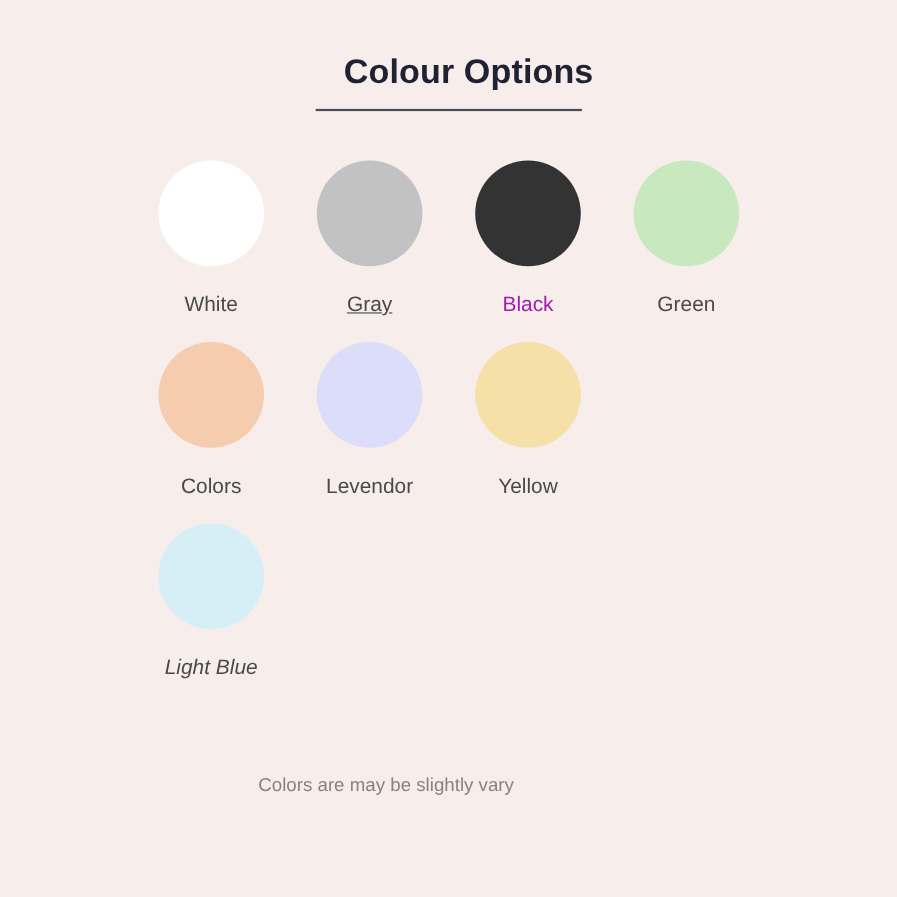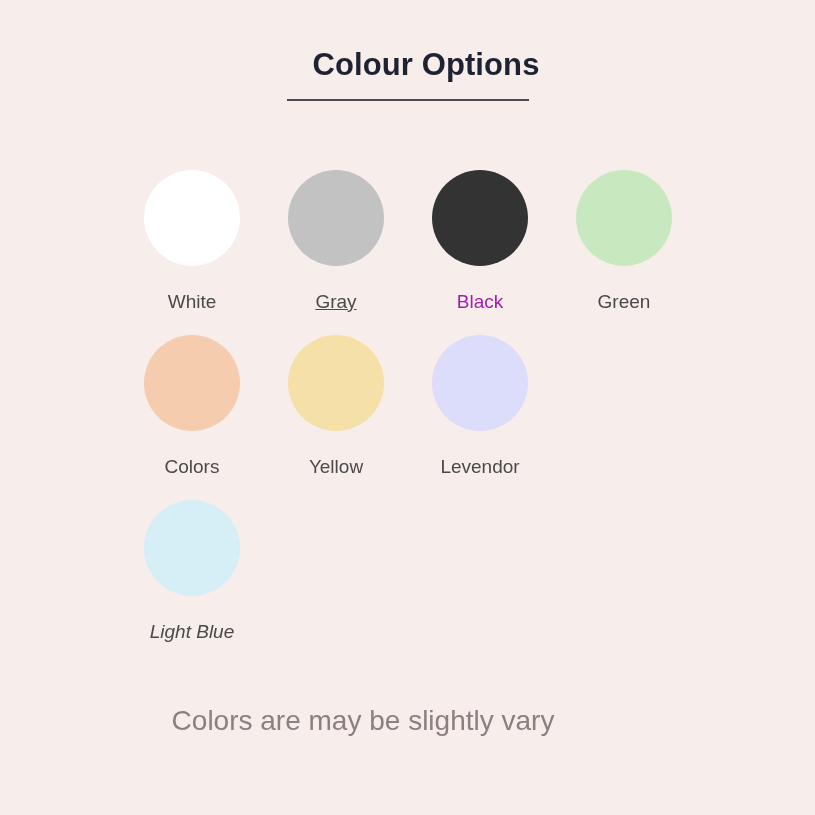--- a/index.html
+++ b/index.html
@@ -53,45 +53,44 @@
   .swatch-row {
     display: flex;
     flex-direction: row;
     height: 165px;
   }
   .swatch-cell {
     width: 144px;
     display: flex;
     flex-direction: column;
     align-items: center;
-    justify-content: flex-end;
   }
   .swatch-dot {
     width: 96px;
     height: 96px;
     border-radius: 50%;
     flex: none;
   }
   .swatch-label {
     margin-top: 26px;
     font-size: 19px;
     color: #4a4a4a;
     line-height: 1;
     white-space: nowrap;
     text-align: center;
   }
 
   
   .footer-note {
     position: absolute;
     top: 704px;
-    left: 12px;
+    left: 0;
     width: 702px;
     text-align: center;
-    font-size: 28px;
+    font-size: 17px;
     color: #8b8080;
     line-height: 1.2;
   }
 </style>
 </head>
 <body style="background: rgb(247, 237, 234);">
 
 <div class="page">
 
   <div class="title-block">
@@ -119,26 +118,26 @@
         <div class="swatch-label" style="color: rgb(74, 74, 74);">Green</div>
       </div>
     </div>
 
     <div class="swatch-row">
       <div class="swatch-cell">
         <div class="swatch-dot" style="background-color: rgb(245, 204, 174);"></div>
         <div class="swatch-label" style="color: rgb(74, 74, 74);">Colors</div>
       </div>
       <div class="swatch-cell">
+        <div class="swatch-dot" style="background-color: rgb(220, 220, 251);"></div>
+        <div class="swatch-label" style="color: rgb(74, 74, 74);">Levendor</div>
+      </div>
+      <div class="swatch-cell">
         <div class="swatch-dot" style="background-color: rgb(245, 224, 168);"></div>
         <div class="swatch-label" style="color: rgb(74, 74, 74);">Yellow</div>
-      </div>
-      <div class="swatch-cell">
-        <div class="swatch-dot" style="background-color: rgb(220, 220, 251);"></div>
-        <div class="swatch-label" style="color: rgb(74, 74, 74);">Levendor</div>
       </div>
     </div>
 
     <div class="swatch-row">
       <div class="swatch-cell">
         <div class="swatch-dot" style="background-color: rgb(214, 239, 247);"></div>
         <div class="swatch-label" style="color: rgb(74, 74, 74); font-style: italic;">Light Blue</div>
       </div>
     </div>
 

